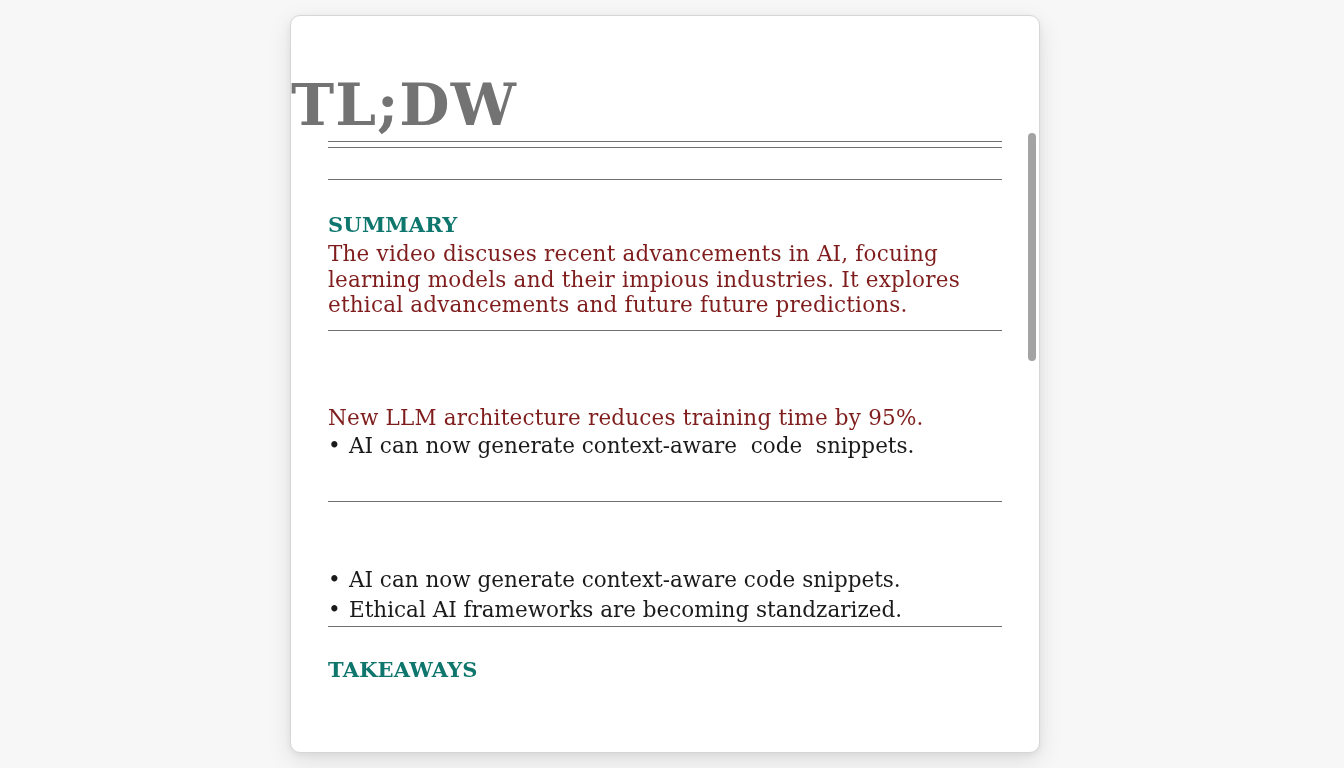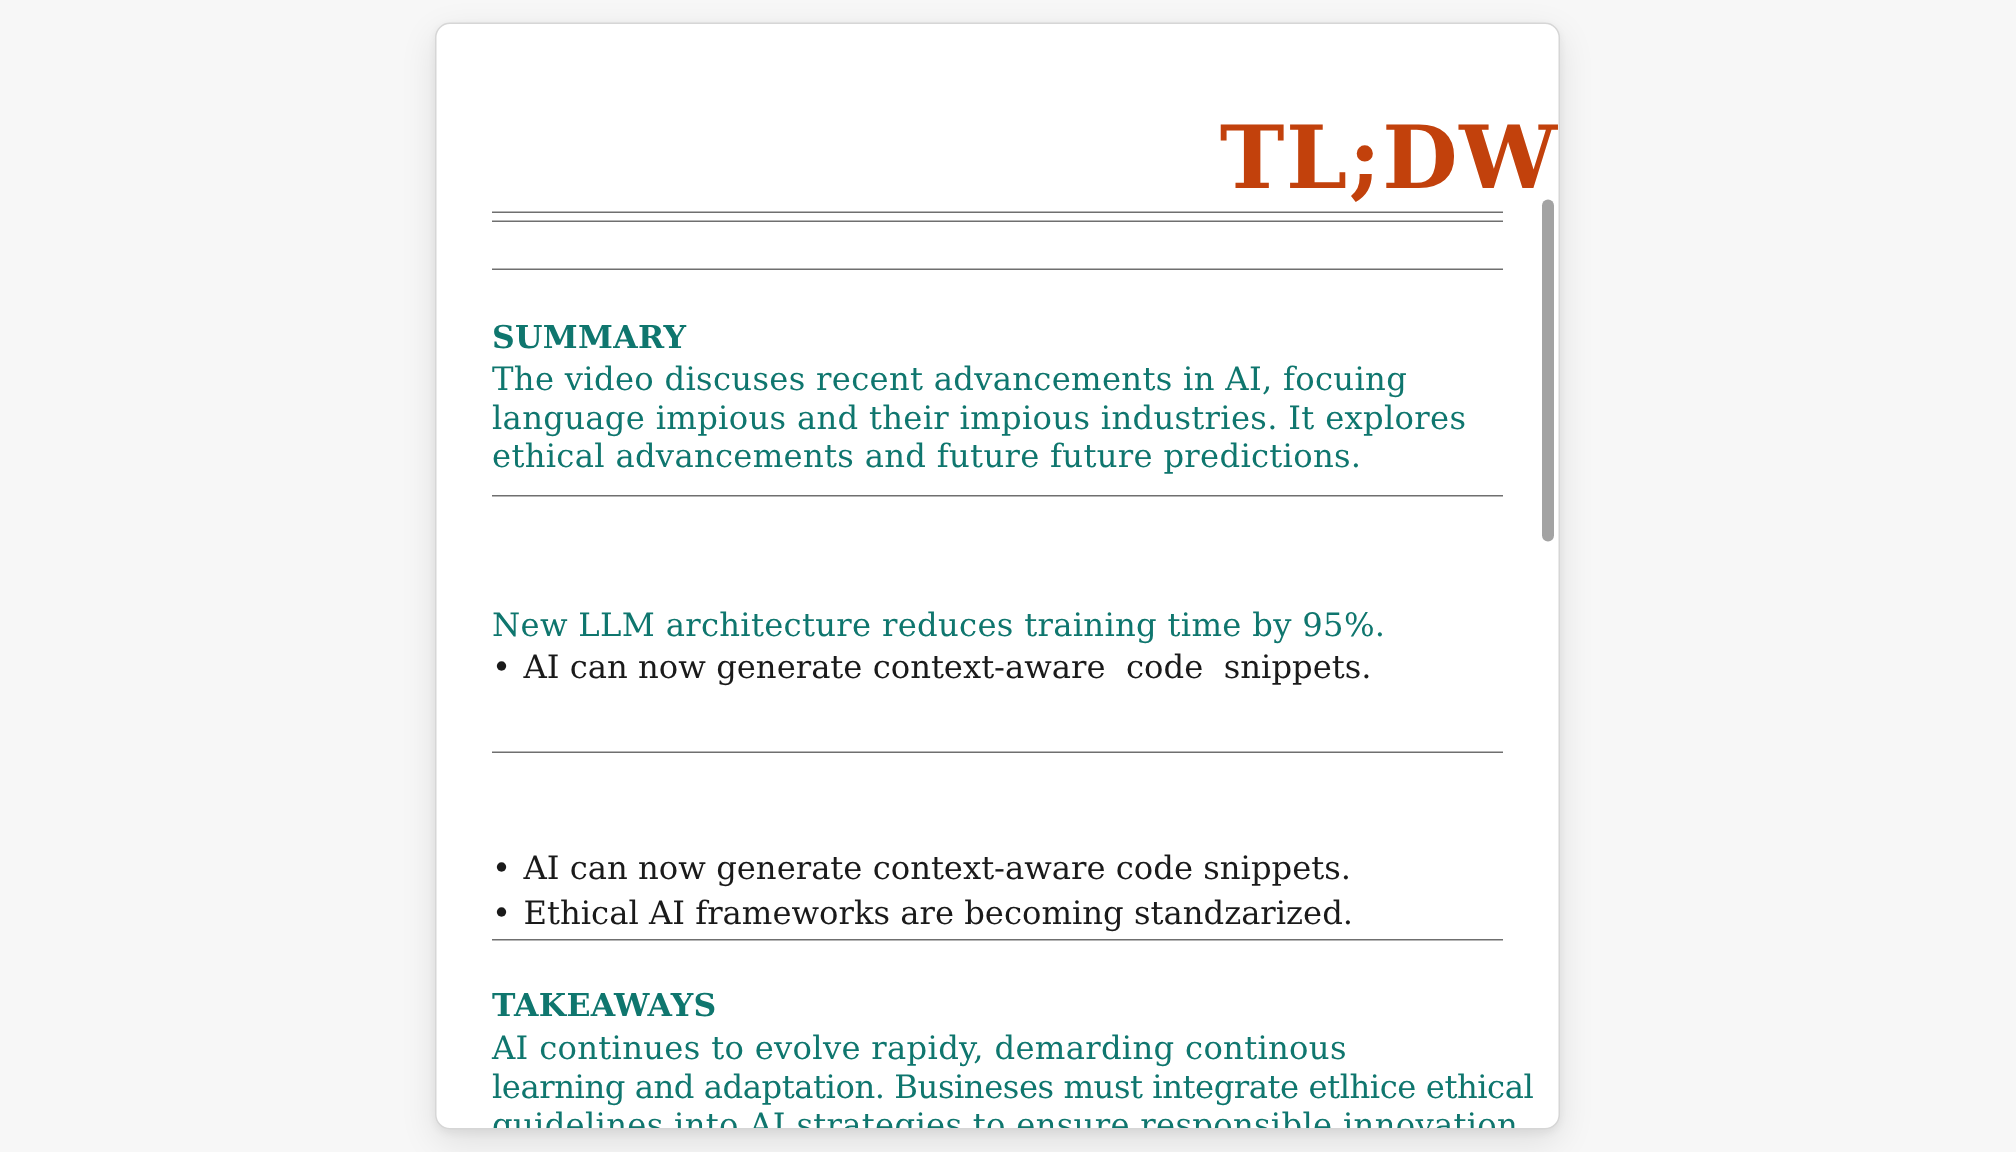--- a/index.html
+++ b/index.html
@@ -50,26 +50,26 @@
       right: 0;
       bottom: 0;
       font-family: "DejaVu Serif", serif;
       color: #1a1a1a;
     }
     .page-title {
       position: absolute;
       top: 28px;
       left: 0;
       width: 100%;
-      text-align: right;
+      text-align: left;
       font-family: "DejaVu Serif", serif;
       font-weight: bold;
       font-size: 58px;
       letter-spacing: 1px;
-      color: #c2410c;
+      color: #737373;
       margin: 0;
       line-height: 1;
     }
     .rule {
       position: absolute;
       left: 37px;
       width: 674px;
       height: 0;
       border-top: 1.5px solid #6f6f6f;
     }
@@ -83,21 +83,21 @@
       margin: 0;
       letter-spacing: 0.2px;
     }
     .para {
       position: absolute;
       left: 37px;
       width: 680px;
       font-size: 21.5px;
       line-height: 25.5px;
       margin: 0;
-      color: #0f766e;
+      color: #7f1d1d;
       letter-spacing: 0.2px;
     }
     .bullet-list {
       position: absolute;
       left: 37px;
       margin: 0;
       padding: 0;
       list-style: none;
       font-size: 21.5px;
       line-height: 29.5px;
@@ -136,21 +136,21 @@
   <div class="content">
     <h1 class="page-title">TL;DW</h1>
 
     <div class="rule" style="top:93px;"></div>
     <div class="rule" style="top:99px;"></div>
     <div class="rule" style="top:131px;"></div>
 
     <h2 class="section-heading" style="top:164px;">SUMMARY</h2>
     <div class="para" style="top:193px;">
       <div>The video discuses recent advancements in AI, focuing</div>
-      <div>language impious and their impious industries. It explores</div>
+      <div>learning models and their impious industries. It explores</div>
       <div>ethical advancements and future future predictions.</div>
     </div>
 
     <div class="rule" style="top:282px;"></div>
 
     <div class="para" style="top:357px;">New LLM architecture reduces training time by 95%.</div>
     <ul class="bullet-list" style="top:383px;">
       <li>
         <span class="bullet">•</span>
         <span style="white-space:pre;">AI can now generate context-aware  code  snippets.</span>
@@ -166,23 +166,18 @@
       </li>
       <li>
         <span class="bullet">•</span>
         <span>Ethical AI frameworks are becoming standzarized.</span>
       </li>
     </ul>
 
     <div class="rule" style="top:578px;"></div>
 
     <h2 class="section-heading" style="top:609px;">TAKEAWAYS</h2>
-    <div class="para" style="top:639px; width:700px;">
-      <div>AI continues to evolve rapidy, demarding continous</div>
-      <div style="white-space:nowrap; letter-spacing:-0.3px;">learning and adaptation. Busineses must integrate etlhice ethical</div>
-      <div style="white-space:nowrap;">guidelines into AI strategies to ensure responsible innovation.</div>
-    </div>
   </div>
 
   <div class="scrollbar-track">
     <div class="scrollbar-thumb"></div>
   </div>
 </div>
 
 </body></html>

